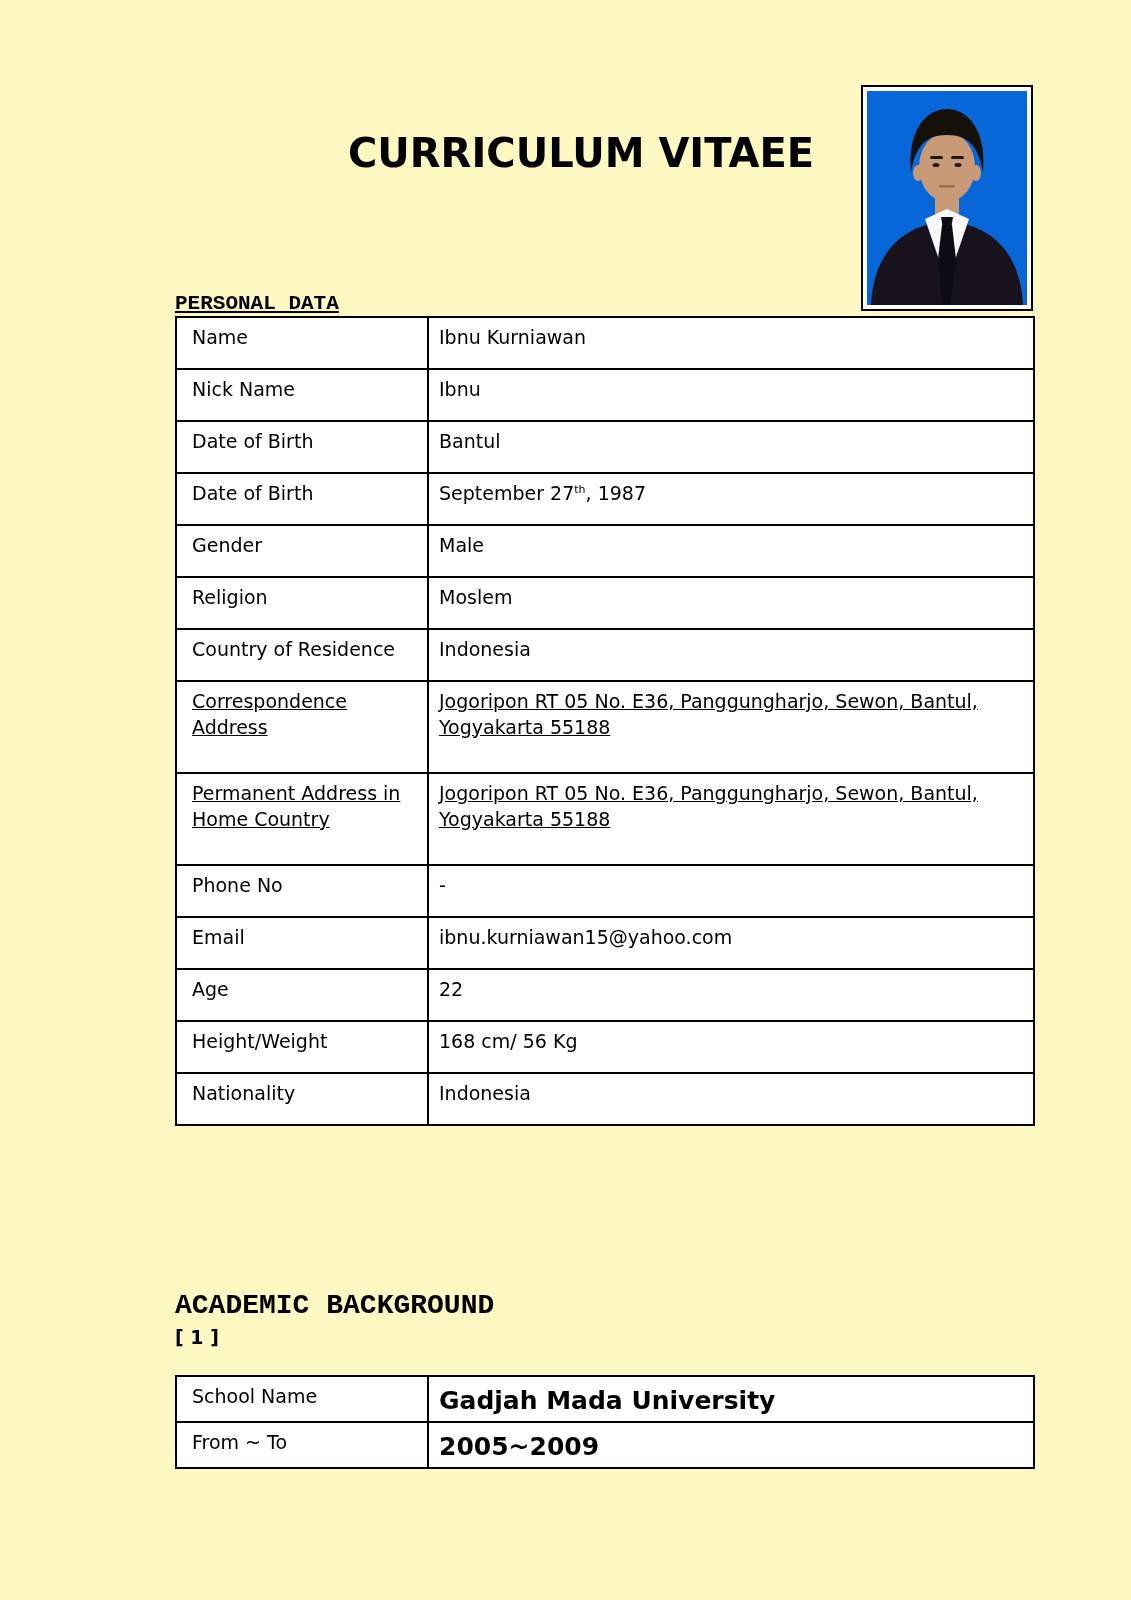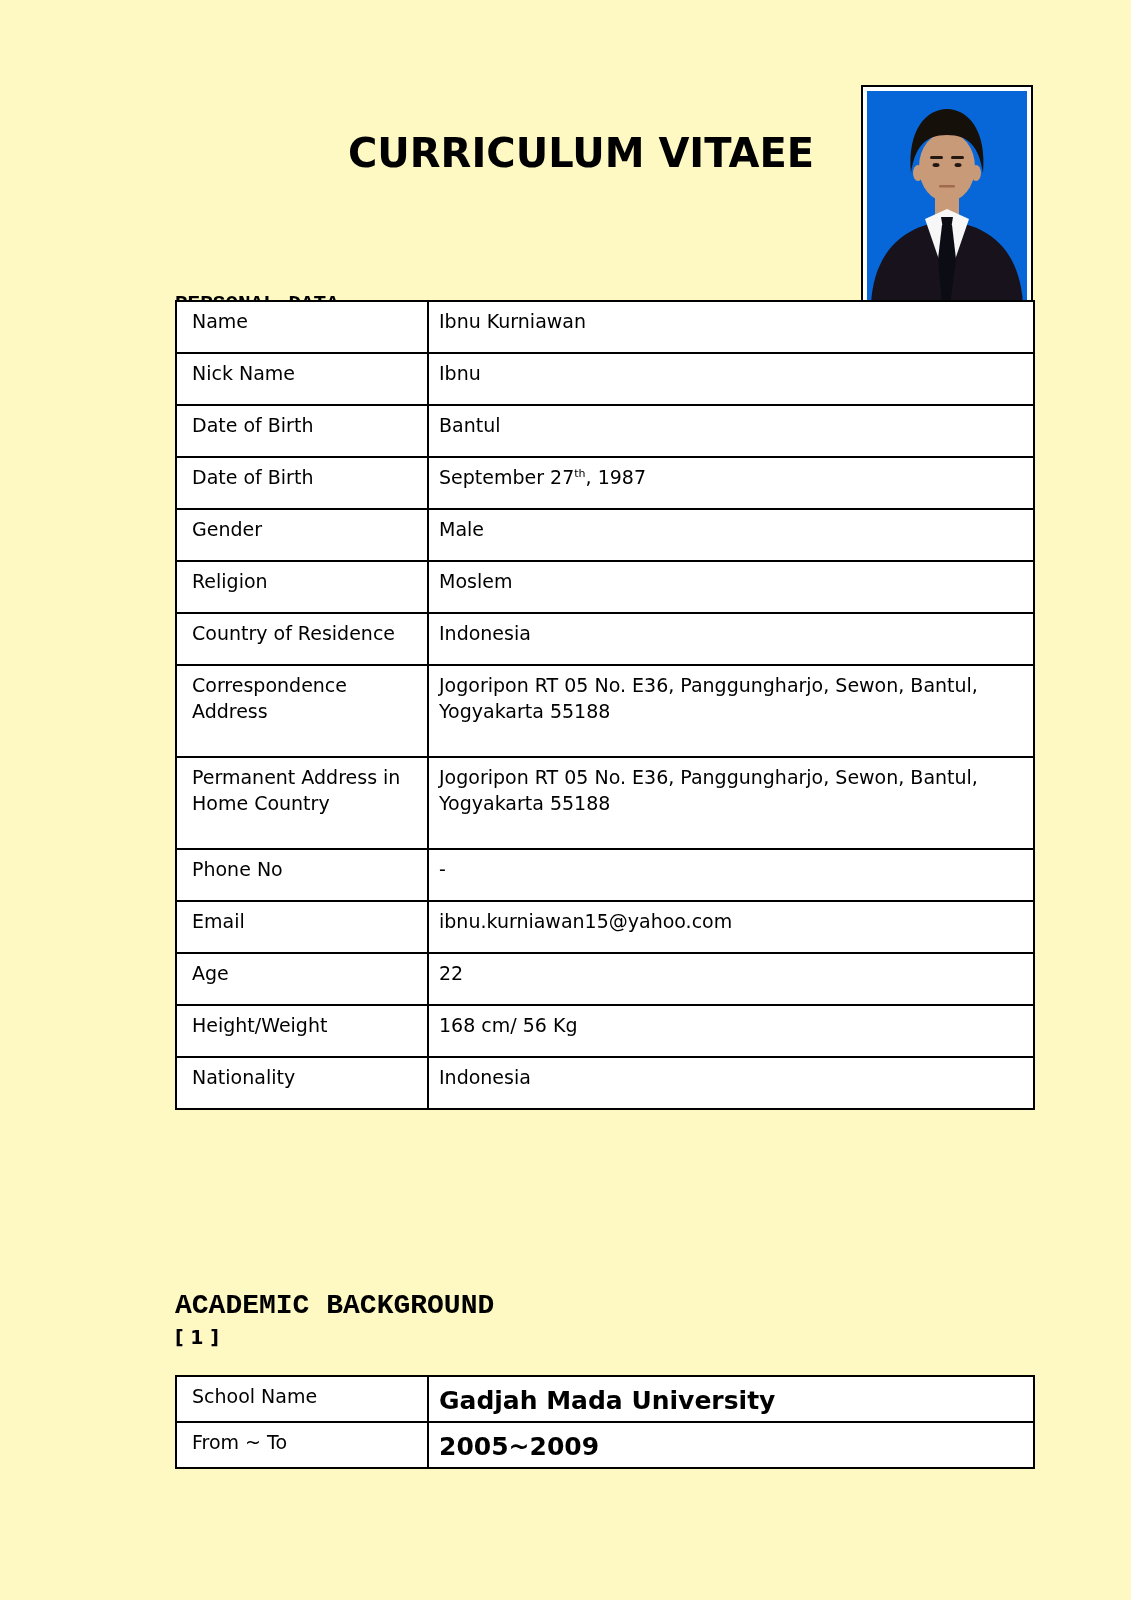--- a/index.html
+++ b/index.html
@@ -21,34 +21,34 @@
     position:absolute;left:175px;margin:0;font-weight:bold;
     font-family:Liberation Mono, monospace;
   }
   #personal-heading{top:292px;font-size:21px;text-decoration:underline;}
   #academic-heading{top:1290px;font-size:28px;}
   #entry-index{position:absolute;left:175px;top:1326px;font-size:19px;font-weight:bold;}
   table{
     position:absolute;left:175px;width:860px;border-collapse:collapse;
     table-layout:fixed;background:#ffffff;
   }
-  #personal-table{top:300px;}
+  #personal-table{top:316px;}
   #academic-table{top:1347px;margin-top:28px;}
   col.c1{width:252px;}
   td{border:2px solid #000;vertical-align:top;overflow:hidden;}
   td.label{
     font-size:19px;line-height:1.35;
     padding:7px 6px 0 15px;text-align:left;
   }
   td.value{
     font-size:19px;line-height:1.35;
     padding:7px 10px 0 10px;text-align:left;
   }
   tr.r-std{height:52px;}
-  tr.r-tall{height:92px;}
+  tr.r-tall{height:92px;text-decoration:underline;}
   #academic-table tr{height:46px;}
   #academic-table td.value{font-weight:bold;font-size:25px;}
   sup{font-size:11px;line-height:0;}
 </style>
 </head>
 <body>
 
 <div class="page">
 
   <h1 class="title">CURRICULUM VITAEE</h1>

